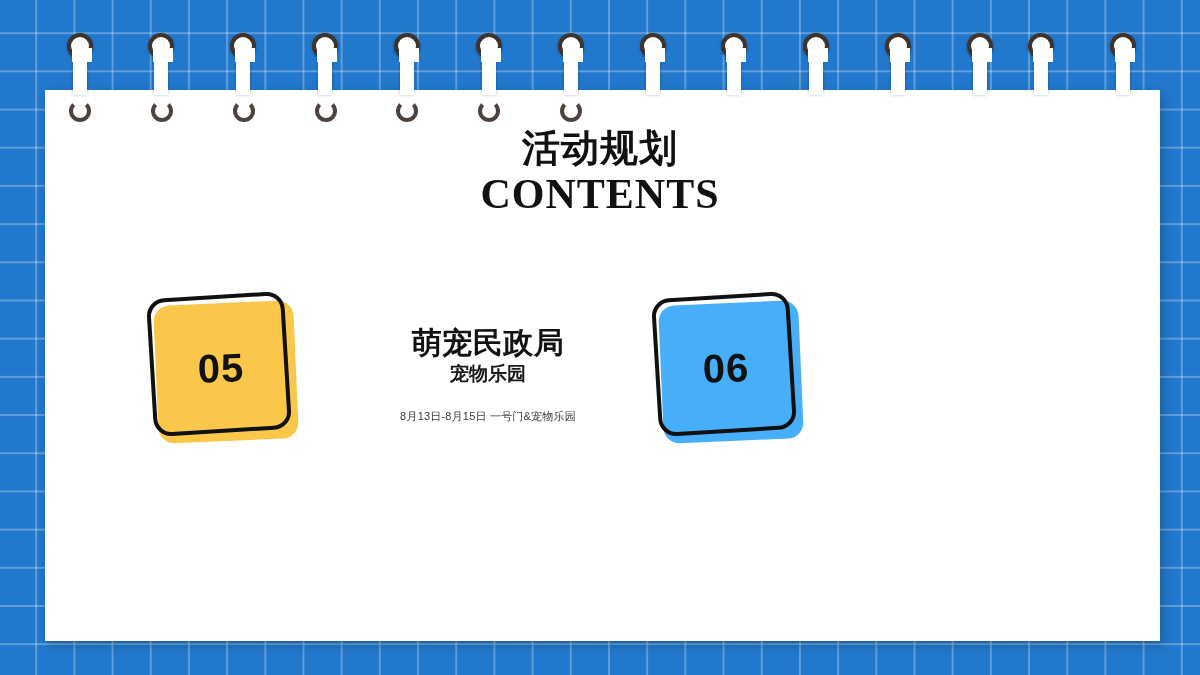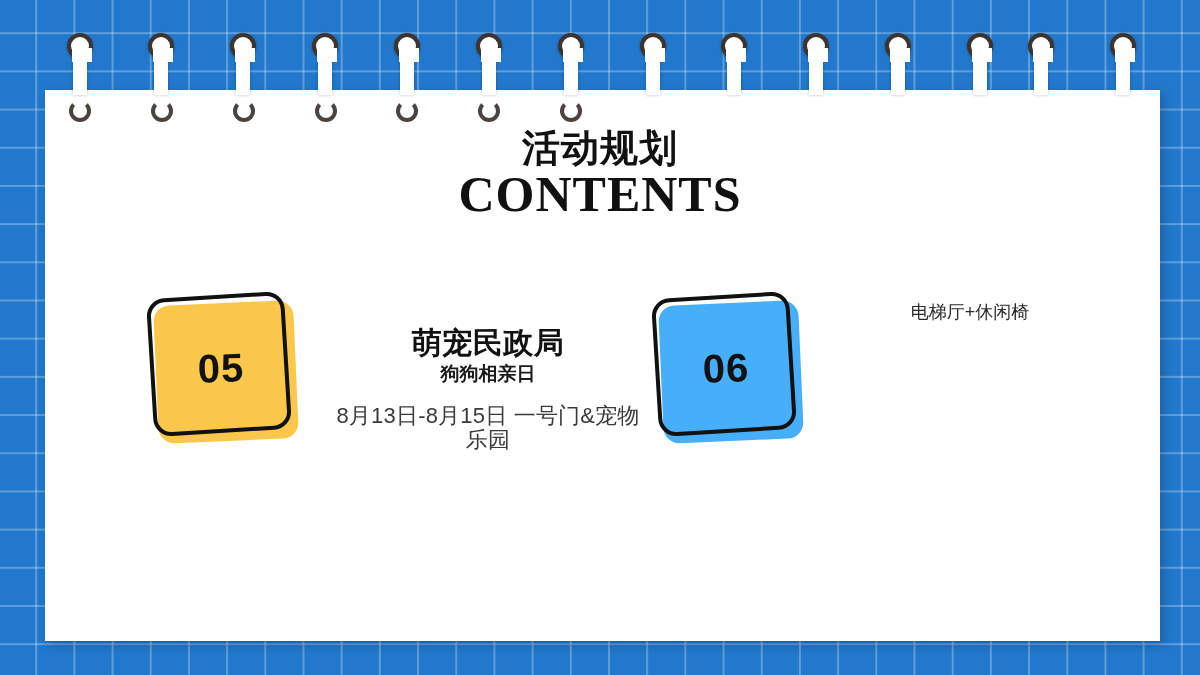--- a/index.html
+++ b/index.html
@@ -98,21 +98,21 @@
     color: #111111;
     font-family: Liberation Serif, serif;
   }
   .heading .cn {
     font-size: 38px;
     font-weight: bold;
     line-height: 44px;
     letter-spacing: 1px;
   }
   .heading .en {
-    font-size: 50px;
+    font-size: 42px;
     font-weight: bold;
     line-height: 48px;
     letter-spacing: 1px;
   }
 
   
   .item {
     position: absolute;
     top: 295px;
     height: 170px;
@@ -179,21 +179,21 @@
 
   .t-sub {
     font-size: 19px;
     font-weight: bold;
     color: #1a1a1a;
     line-height: 26px;
   }
   #item-06 .t-sub { font-weight: normal; font-size: 18px; color: #2b2b2b; margin-top: 4px; }
 
   .t-detail {
-    font-size: 22px;
+    font-size: 11px;
     color: #3a3a3a;
     line-height: 24px;
     margin-top: 17px;
     letter-spacing: 0.2px;
   }
 </style>
 </head>
 <body>
 
 <div id="slide">
@@ -273,29 +273,28 @@
   </div>
 
   <div class="item" id="item-05">
     <div class="badge">
       <div class="fill" style="background:#fac74b"></div>
       <div class="outline"></div>
       <div class="num">05</div>
     </div>
     <div class="texts">
       <div class="t-title">萌宠民政局</div>
-      <div class="t-sub">狗狗相亲日</div>
+      <div class="t-sub">宠物乐园</div>
       <div class="t-detail">8月13日-8月15日 一号门&amp;宠物乐园</div>
     </div>
   </div>
 
   <div class="item" id="item-06">
     <div class="badge">
       <div class="fill" style="background:#47affa"></div>
       <div class="outline"></div>
       <div class="num">06</div>
     </div>
     <div class="texts">
-      <div class="t-sub">电梯厅+休闲椅</div>
     </div>
   </div>
 
 </div>
 
 </body></html>

